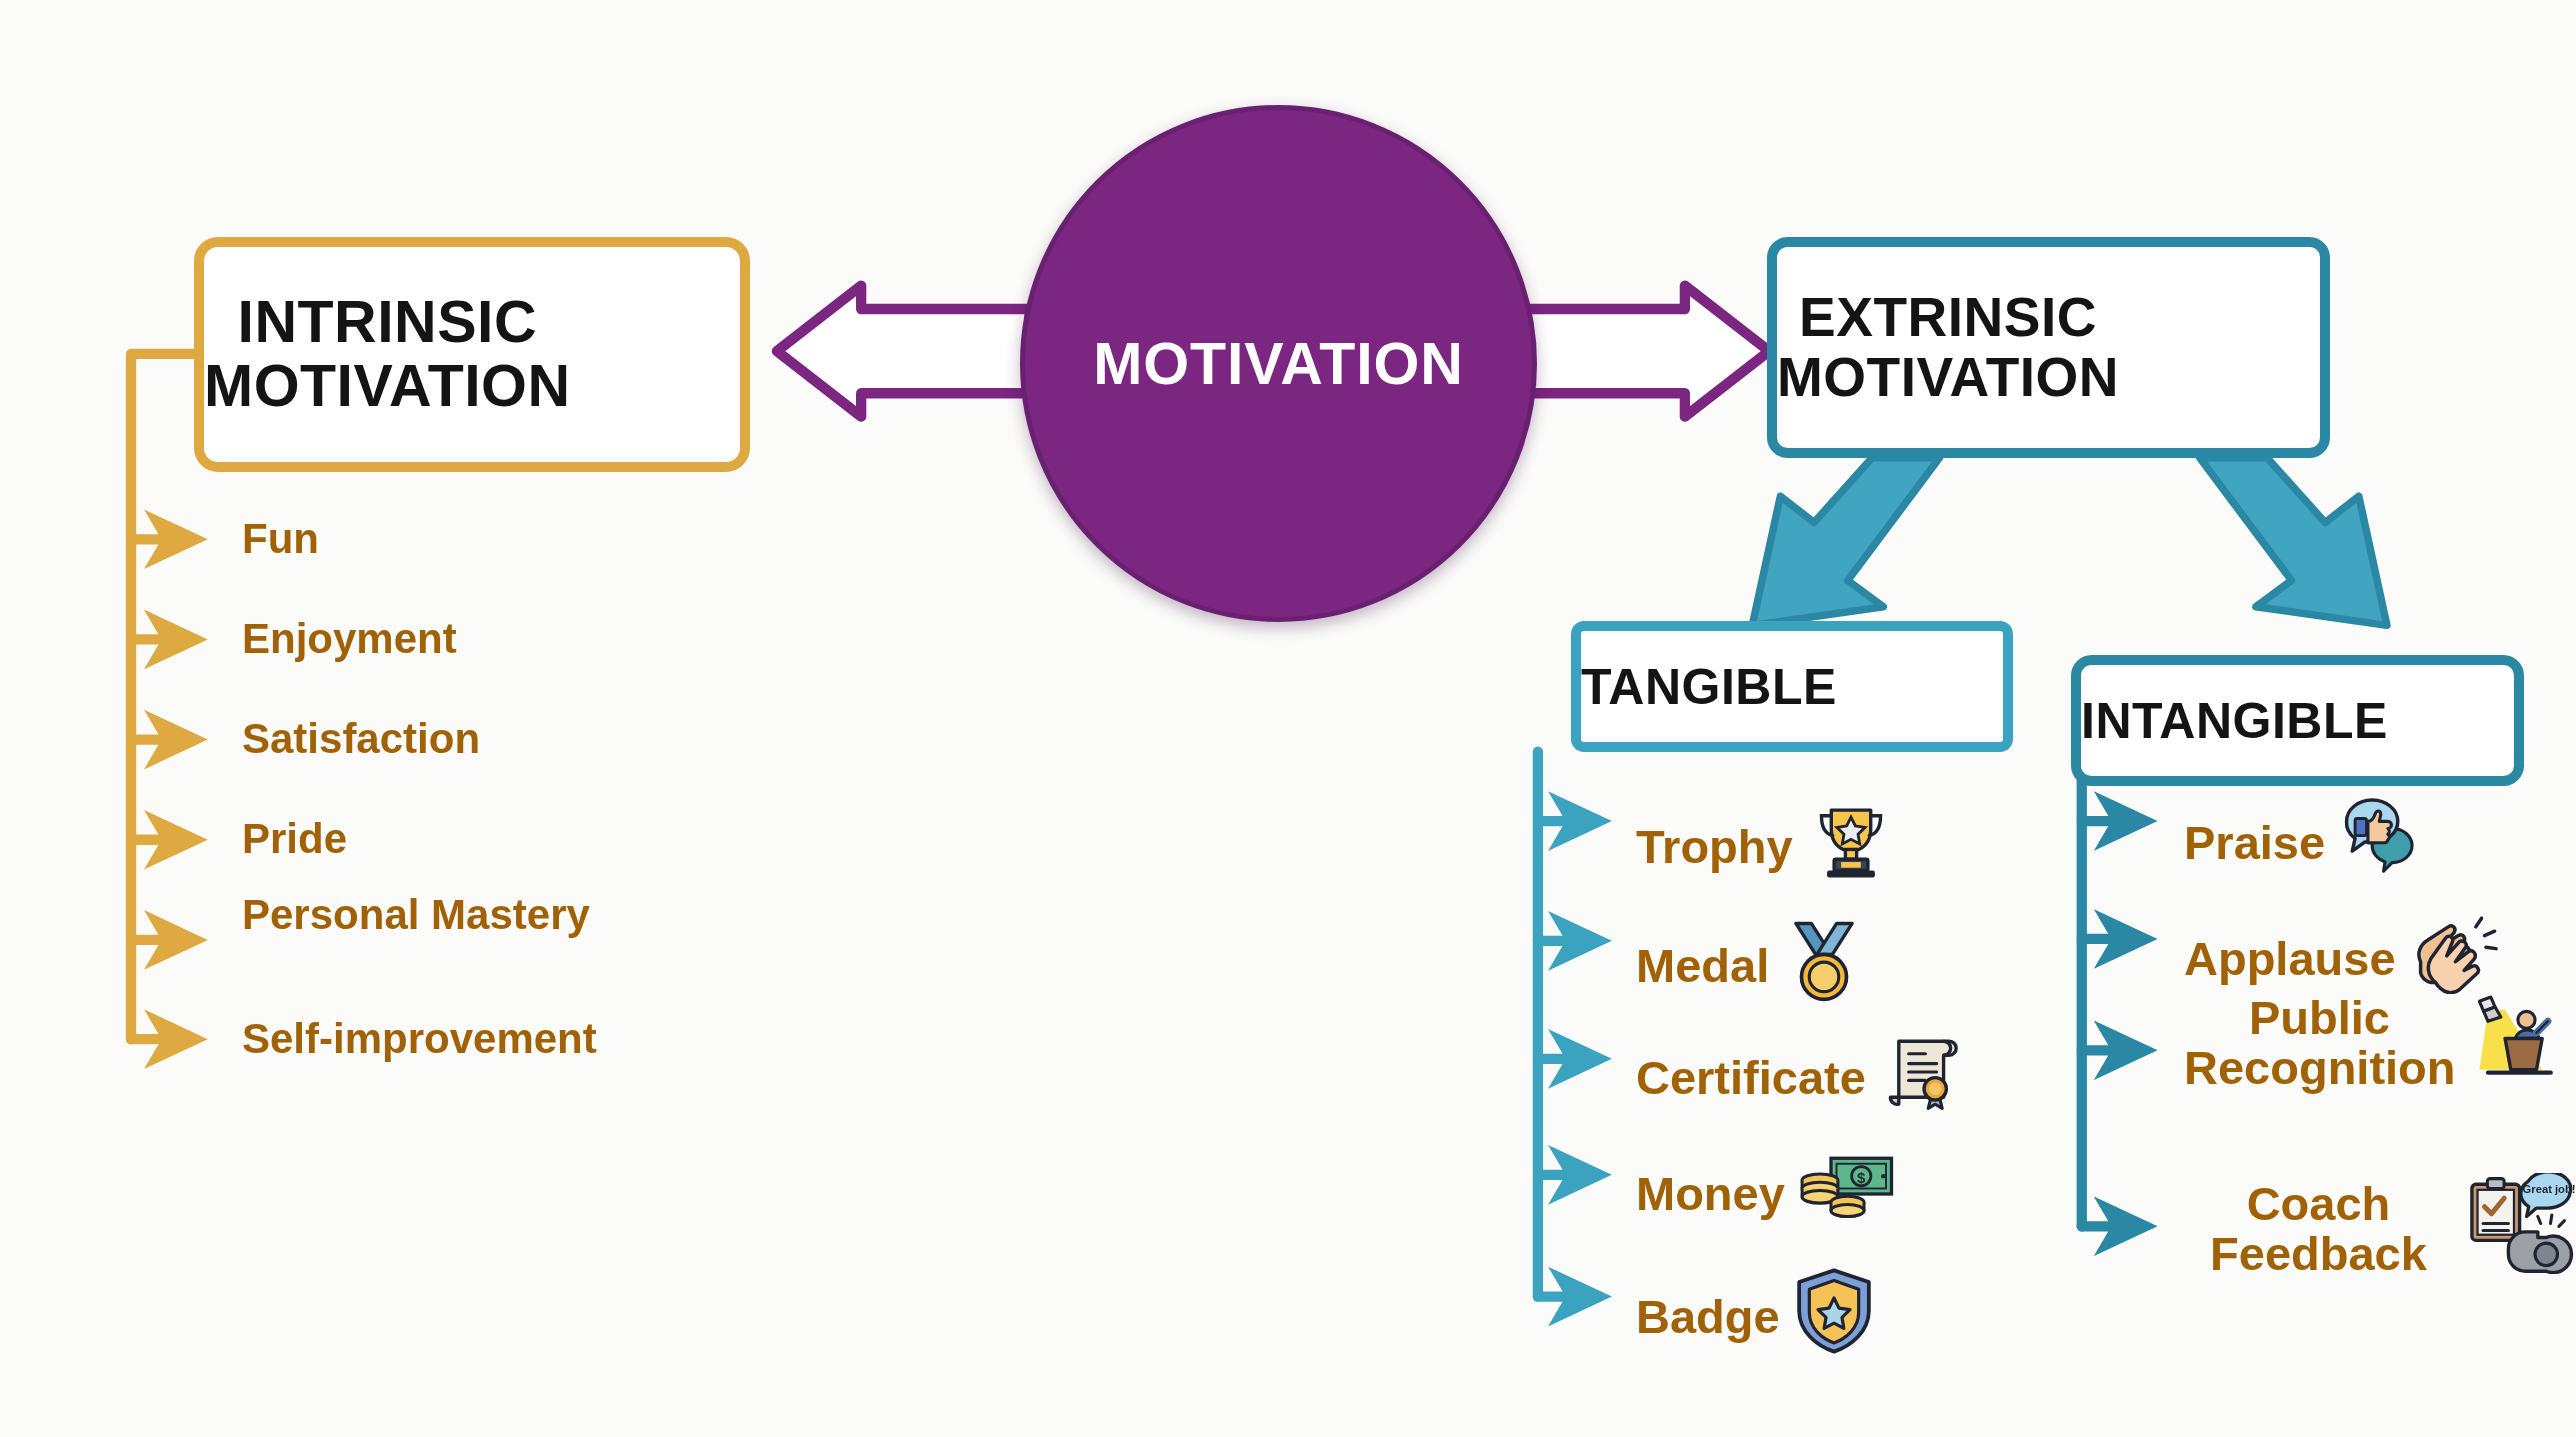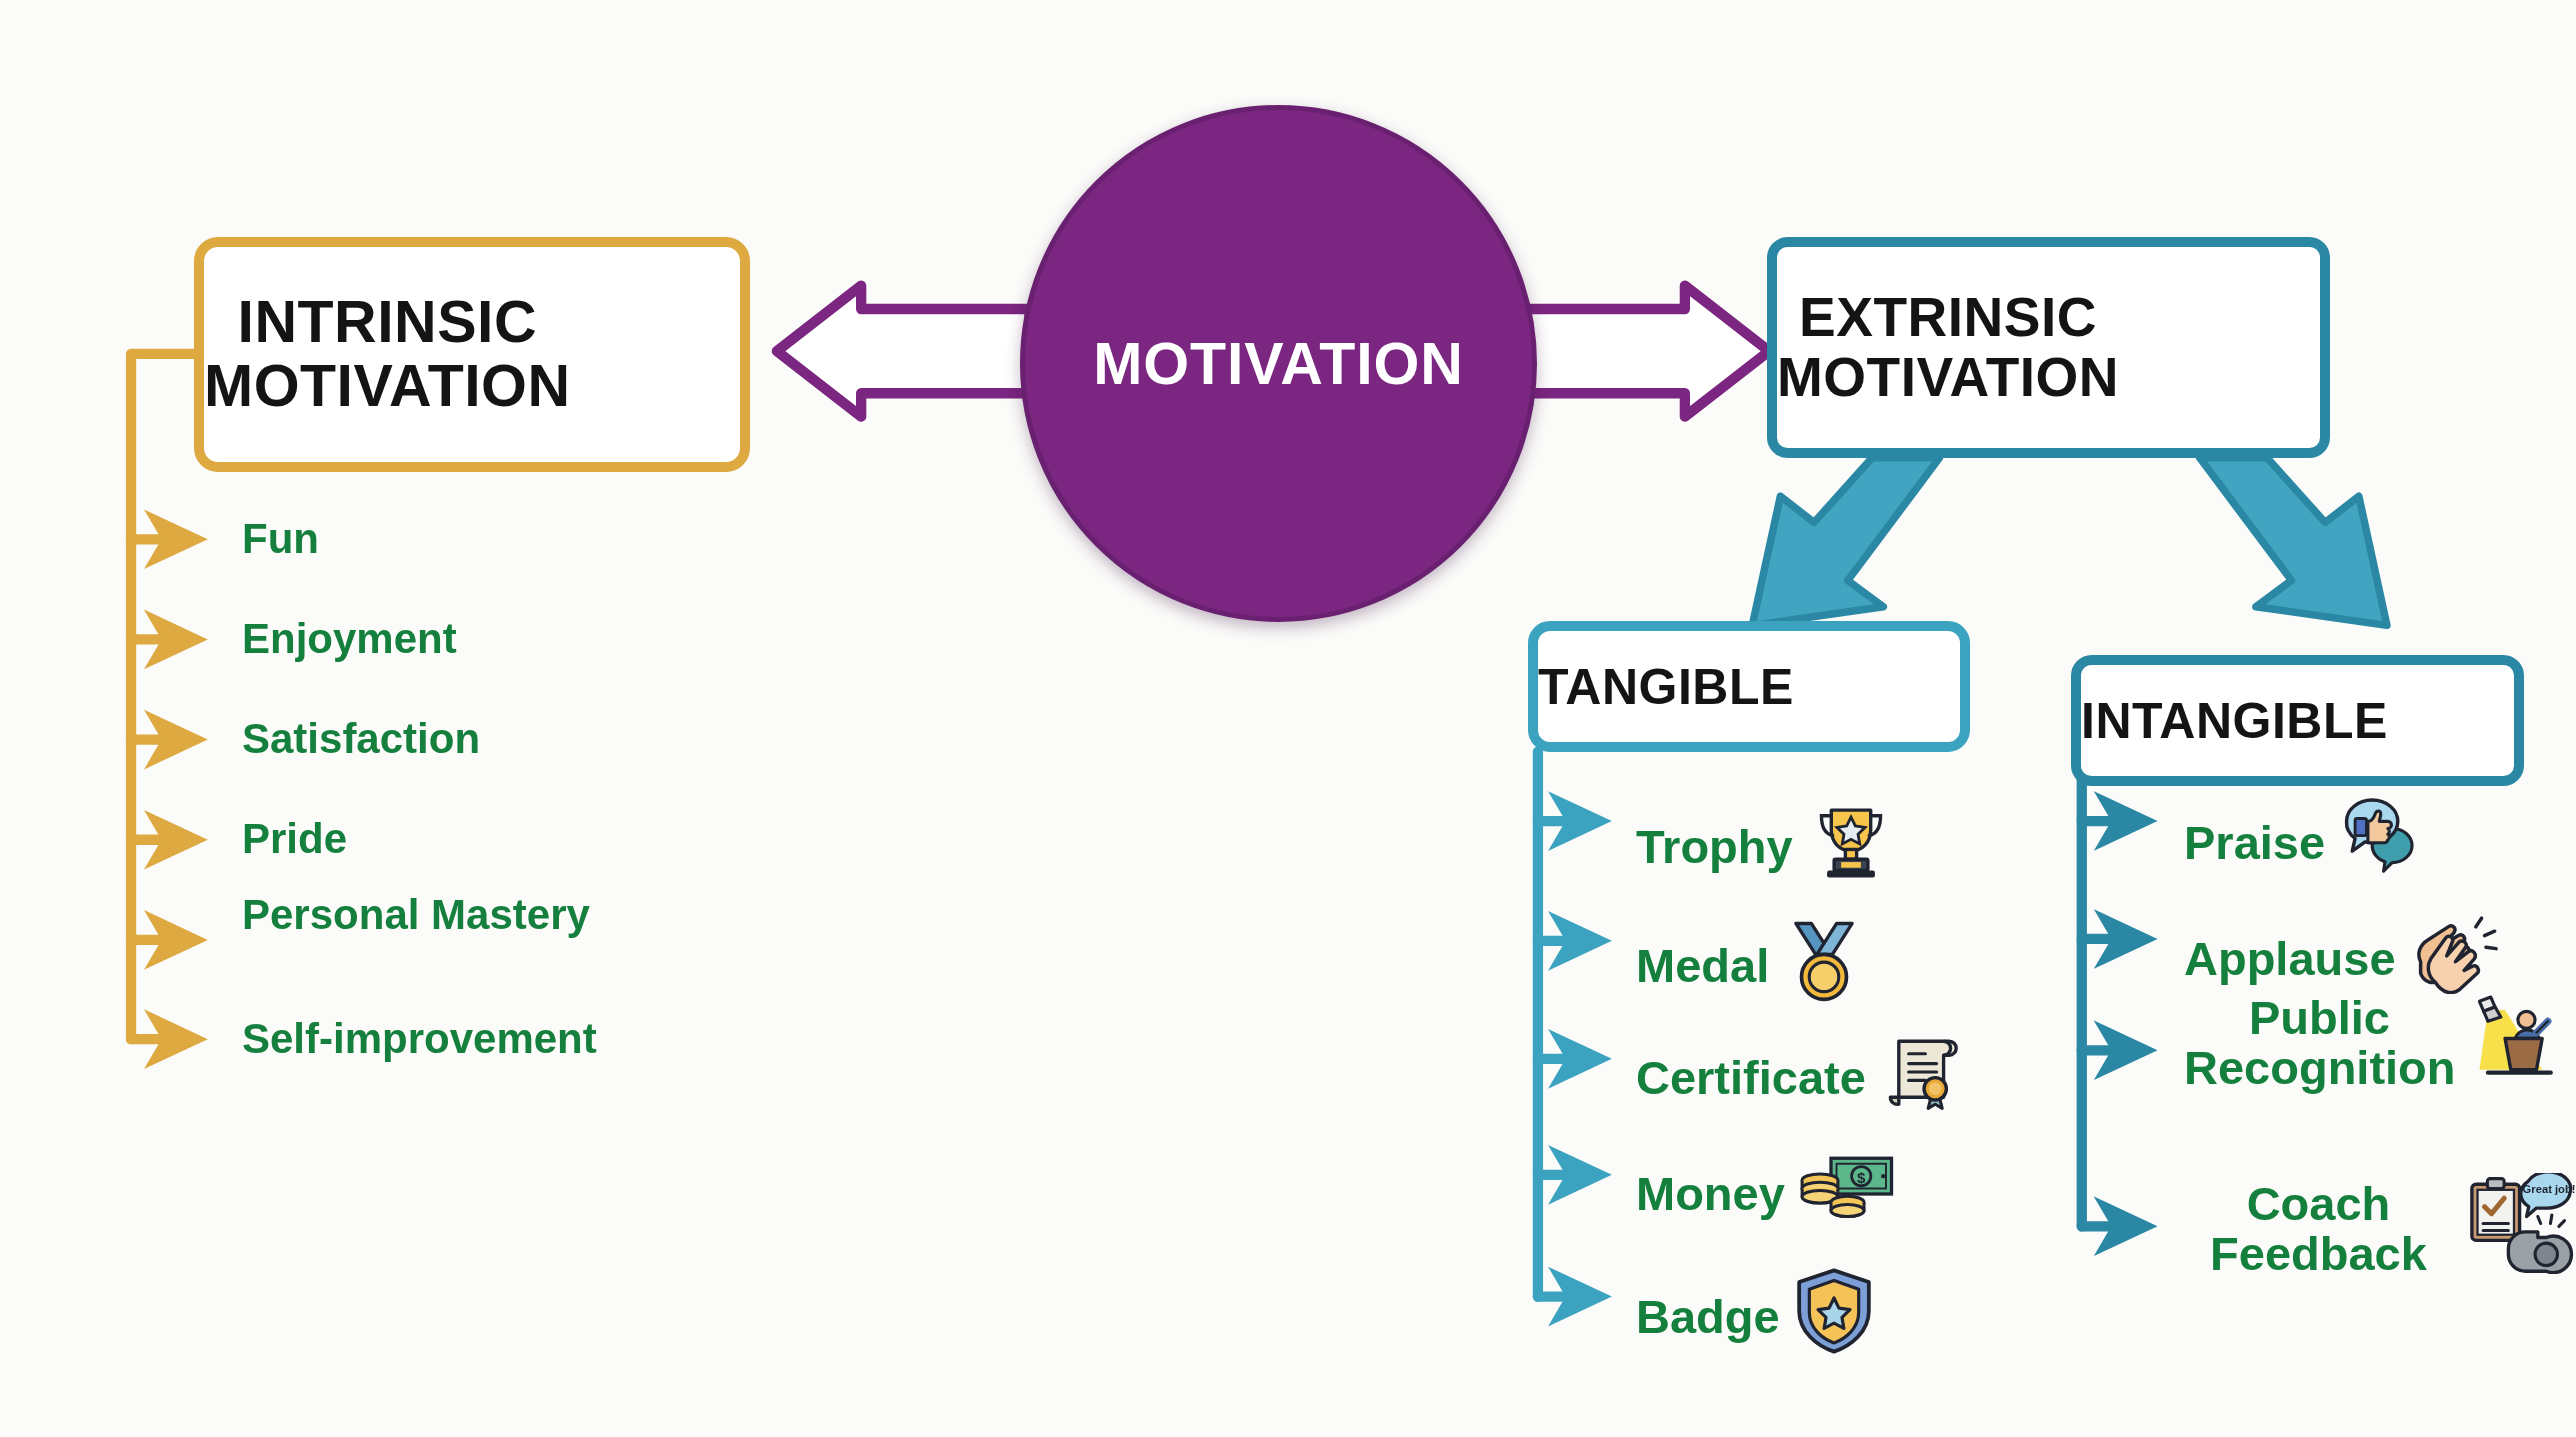--- a/index.html
+++ b/index.html
@@ -57,26 +57,26 @@
     left: 1767px;
     top: 237px;
     width: 563px;
     height: 221px;
     border: 10.3px solid #2b88a4;
     border-radius: 20.6px;
     font-size: 55px;
   }
 
   #tangible-box {
-    left: 1528px;
+    left: 1571px;
     top: 621px;
     width: 442px;
     height: 131px;
     border: 10.3px solid #3ba3c0;
-    border-radius: 22px;
+    border-radius: 13px;
     font-size: 50px;
   }
 
   #intangible-box {
     left: 2071px;
     top: 655px;
     width: 453px;
     height: 131px;
     border: 10.3px solid #2b88a4;
     border-radius: 20.6px;
@@ -103,21 +103,21 @@
     box-shadow: 0 5.6px 15px rgba(60,15,65,0.30);
   }
 
   
   .leaf {
     position: absolute;
     display: flex;
     align-items: center;
     gap: 13px;
     font-weight: bold;
-    color: #15803d;
+    color: #a16207;
     white-space: nowrap;
   }
   .leaf .leaf-label {
     line-height: 1.06;
   }
   .leaf .leaf-icon {
     display: inline-block;
     flex: none;
   }
 

